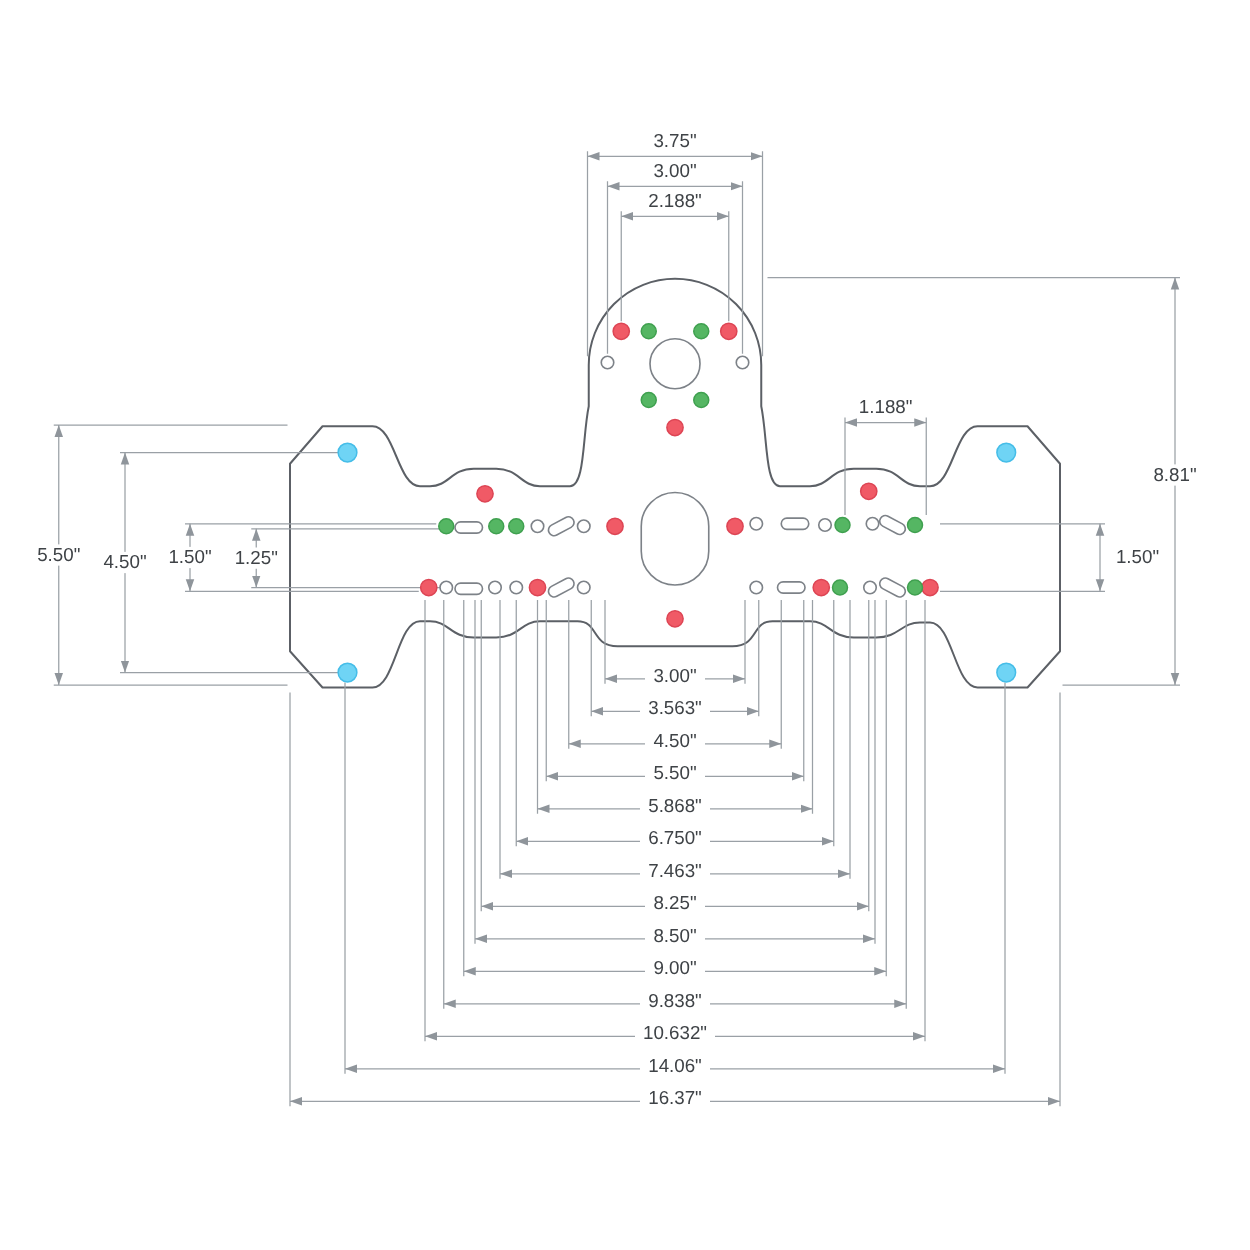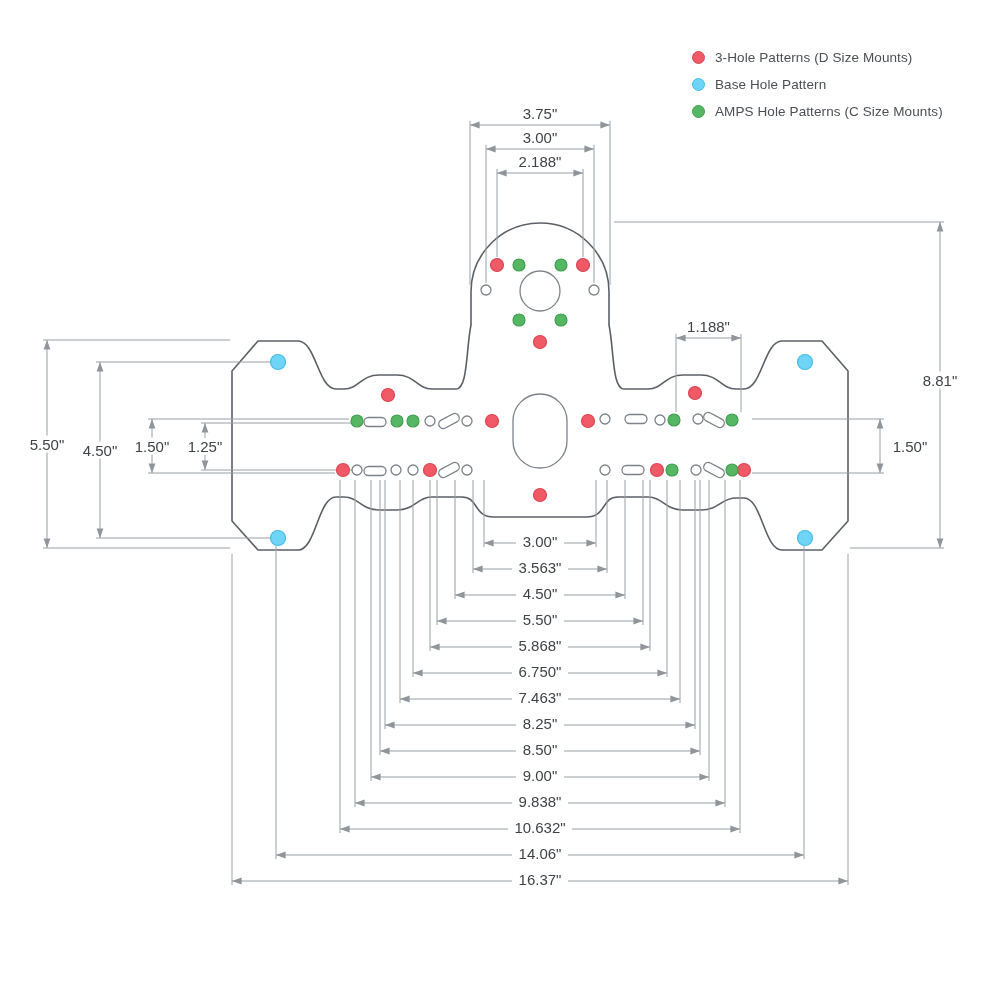--- a/index.html
+++ b/index.html
@@ -14,34 +14,20 @@
   #plate-outline{fill:#ffffff;stroke:#5c6066;stroke-width:1.6;stroke-linejoin:round;}
   .open-hole{fill:#ffffff;stroke:#7d8288;stroke-width:1.3;}
   .ext-line,.dim-line{stroke:#9aa0a6;stroke-width:1;fill:none;}
   .dim-label{font-family:"Liberation Sans",sans-serif;font-size:15px;fill:#3f4347;text-anchor:middle;dominant-baseline:central;}
 </style>
 </head>
 <body>
 
 <div id="stage">
 
-  <div class="legend">
-    <div class="legend-row">
-      <span class="legend-dot" style="background: rgb(240, 90, 102); border-color: rgb(221, 69, 84);"></span>
-      <span class="legend-label">3-Hole Patterns (D Size Mounts)</span>
-    </div>
-    <div class="legend-row">
-      <span class="legend-dot" style="background: rgb(111, 212, 245); border-color: rgb(69, 189, 232);"></span>
-      <span class="legend-label">Base Hole Pattern</span>
-    </div>
-    <div class="legend-row">
-      <span class="legend-dot" style="background: rgb(85, 182, 99); border-color: rgb(63, 160, 79);"></span>
-      <span class="legend-label">AMPS Hole Patterns (C Size Mounts)</span>
-    </div>
-  </div>
 
   <svg width="1000" height="1000" viewBox="0 0 1000 1000">
     <defs>
       <marker id="arrow" viewBox="0 0 10 10" refX="9.6" refY="5" markerWidth="10" markerHeight="10" markerUnits="userSpaceOnUse" orient="auto-start-reverse">
         <path d="M 0 1.6 L 9.6 5 L 0 8.4 Z" fill="#8f959b"></path>
       </marker>
     </defs>
 
     <g id="plate-layer">
       <path id="plate-outline" d="

